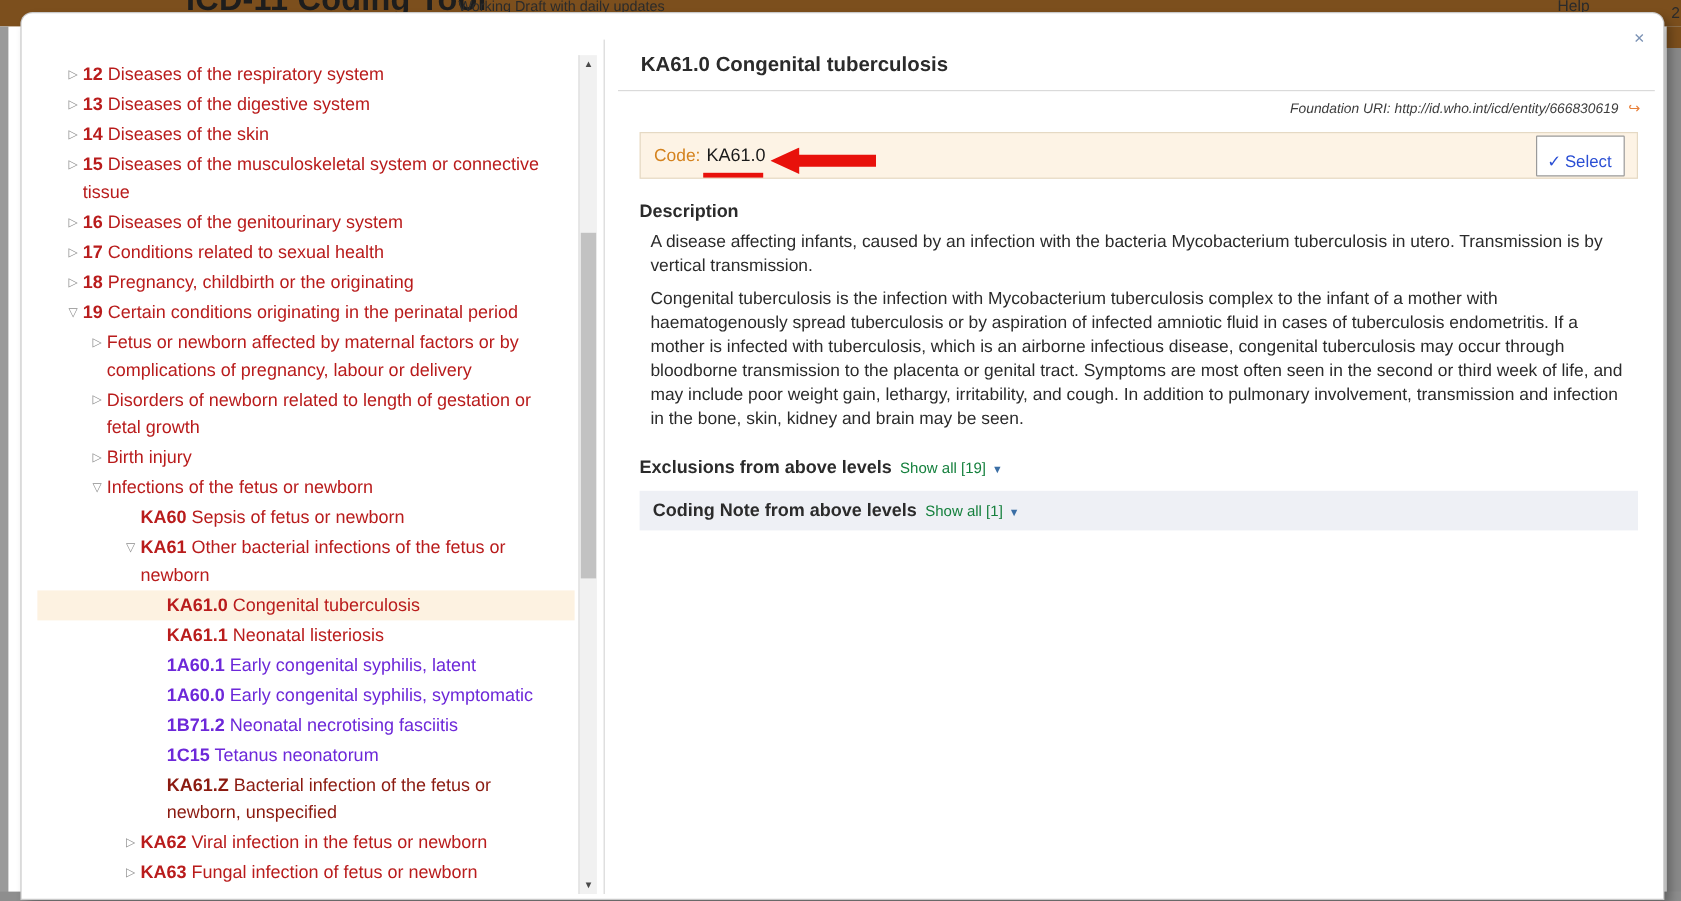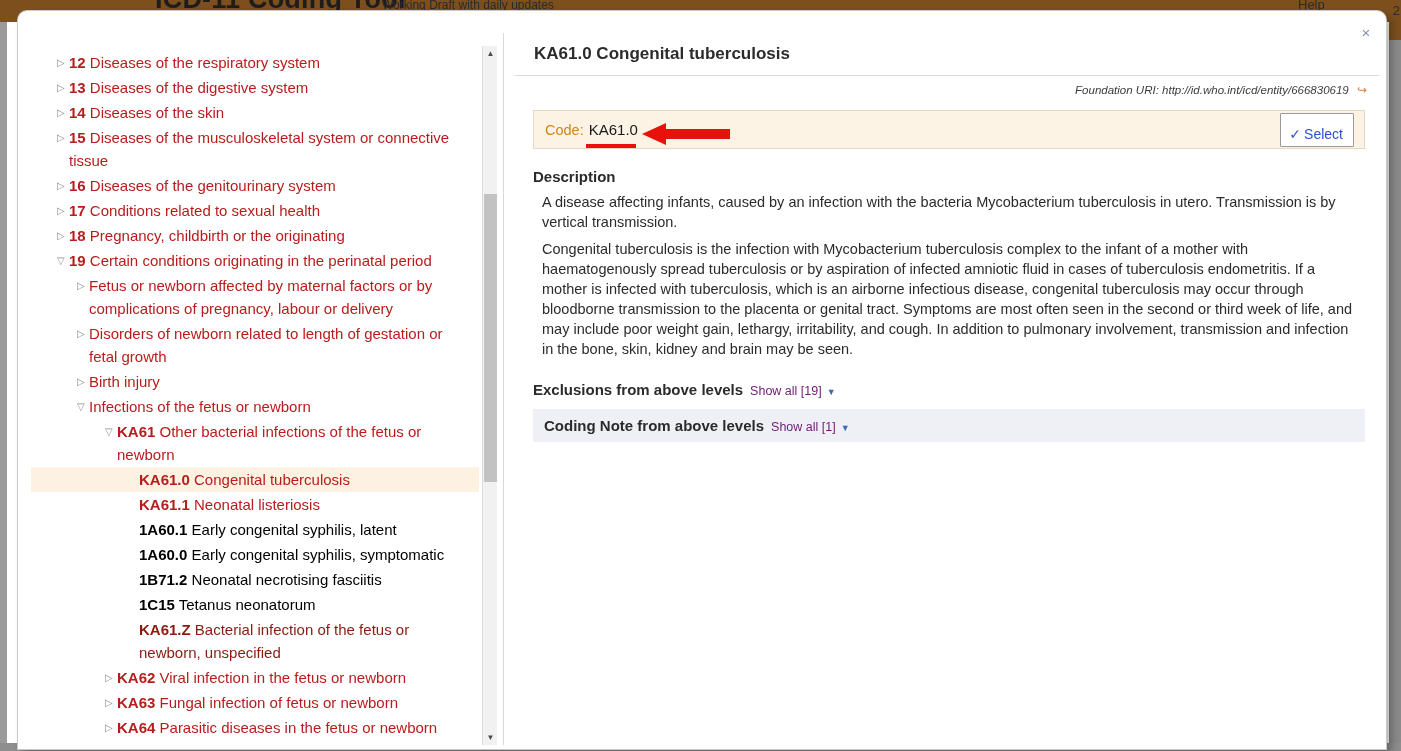--- a/index.html
+++ b/index.html
@@ -113,21 +113,21 @@
     font-size: 10px;
     line-height: 23px;
     text-align: left;
     user-select: none;
   }
   .arrow.hidden { visibility: hidden; }
   .arrow.open::before { content: "\25BD"; }
   .arrow.closed::before { content: "\25B7"; }
   .tree-label { flex: 1 1 auto; }
   .tcode { font-weight: bold; }
-  .tree-row.dim, .tree-row.dim .tcode { color: #000000; justify-content: flex-end; }
+  .tree-row.dim, .tree-row.dim .tcode { color: #6d28d9; justify-content: flex-end; }
   .tree-row.residual, .tree-row.residual .tcode { color: #8b1a10; }
   .tree-row.residual .tcode { color: #8b1a10; }
 
   
   #tree-scrollbar {
     position: absolute;
     left: 451px; top: 13px;
     width: 16px; height: 699px;
     background: #f1f1f1;
     border-left: 1px solid #dcdcdc;
@@ -237,21 +237,21 @@
   #coding-note-row {
     margin: 11px 16px 0 18px;
     background: #eef0f5;
     padding: 8px 10px 8px 11px;
     font-size: 15px; font-weight: bold; color: #2b2b2b;
     display: flex; align-items: baseline;
   }
   .showall {
     font-weight: normal;
     font-size: 12.5px;
-    color: #701a75;
+    color: #15803d;
     margin-left: 7px;
     cursor: pointer;
   }
   .caret {
     color: #3a6ea5;
     font-size: 9px;
     margin-left: 5px;
     cursor: pointer;
   }
 </style>
@@ -319,20 +319,24 @@
         </div>
         <div class="tree-row" style="padding-left: 46px;">
           <span class="arrow closed"></span>
           <span class="tree-label"><span>Birth injury</span></span>
         </div>
         <div class="tree-row" style="padding-left: 46px;">
           <span class="arrow open"></span>
           <span class="tree-label"><span>Infections of the fetus or newborn</span></span>
         </div>
         <div class="tree-row" style="padding-left: 74px;">
+          <span class="arrow hidden"></span>
+          <span class="tree-label"><span class="tcode">KA60</span> <span>Sepsis of fetus or newborn</span></span>
+        </div>
+        <div class="tree-row" style="padding-left: 74px;">
           <span class="arrow open"></span>
           <span class="tree-label"><span class="tcode">KA61</span> <span>Other bacterial infections of the fetus or newborn</span></span>
         </div>
         <div class="tree-row selected" style="padding-left: 96px;">
           <span class="arrow hidden"></span>
           <span class="tree-label"><span class="tcode">KA61.0</span> <span>Congenital tuberculosis</span></span>
         </div>
         <div class="tree-row" style="padding-left: 96px;">
           <span class="arrow hidden"></span>
           <span class="tree-label"><span class="tcode">KA61.1</span> <span>Neonatal listeriosis</span></span>

